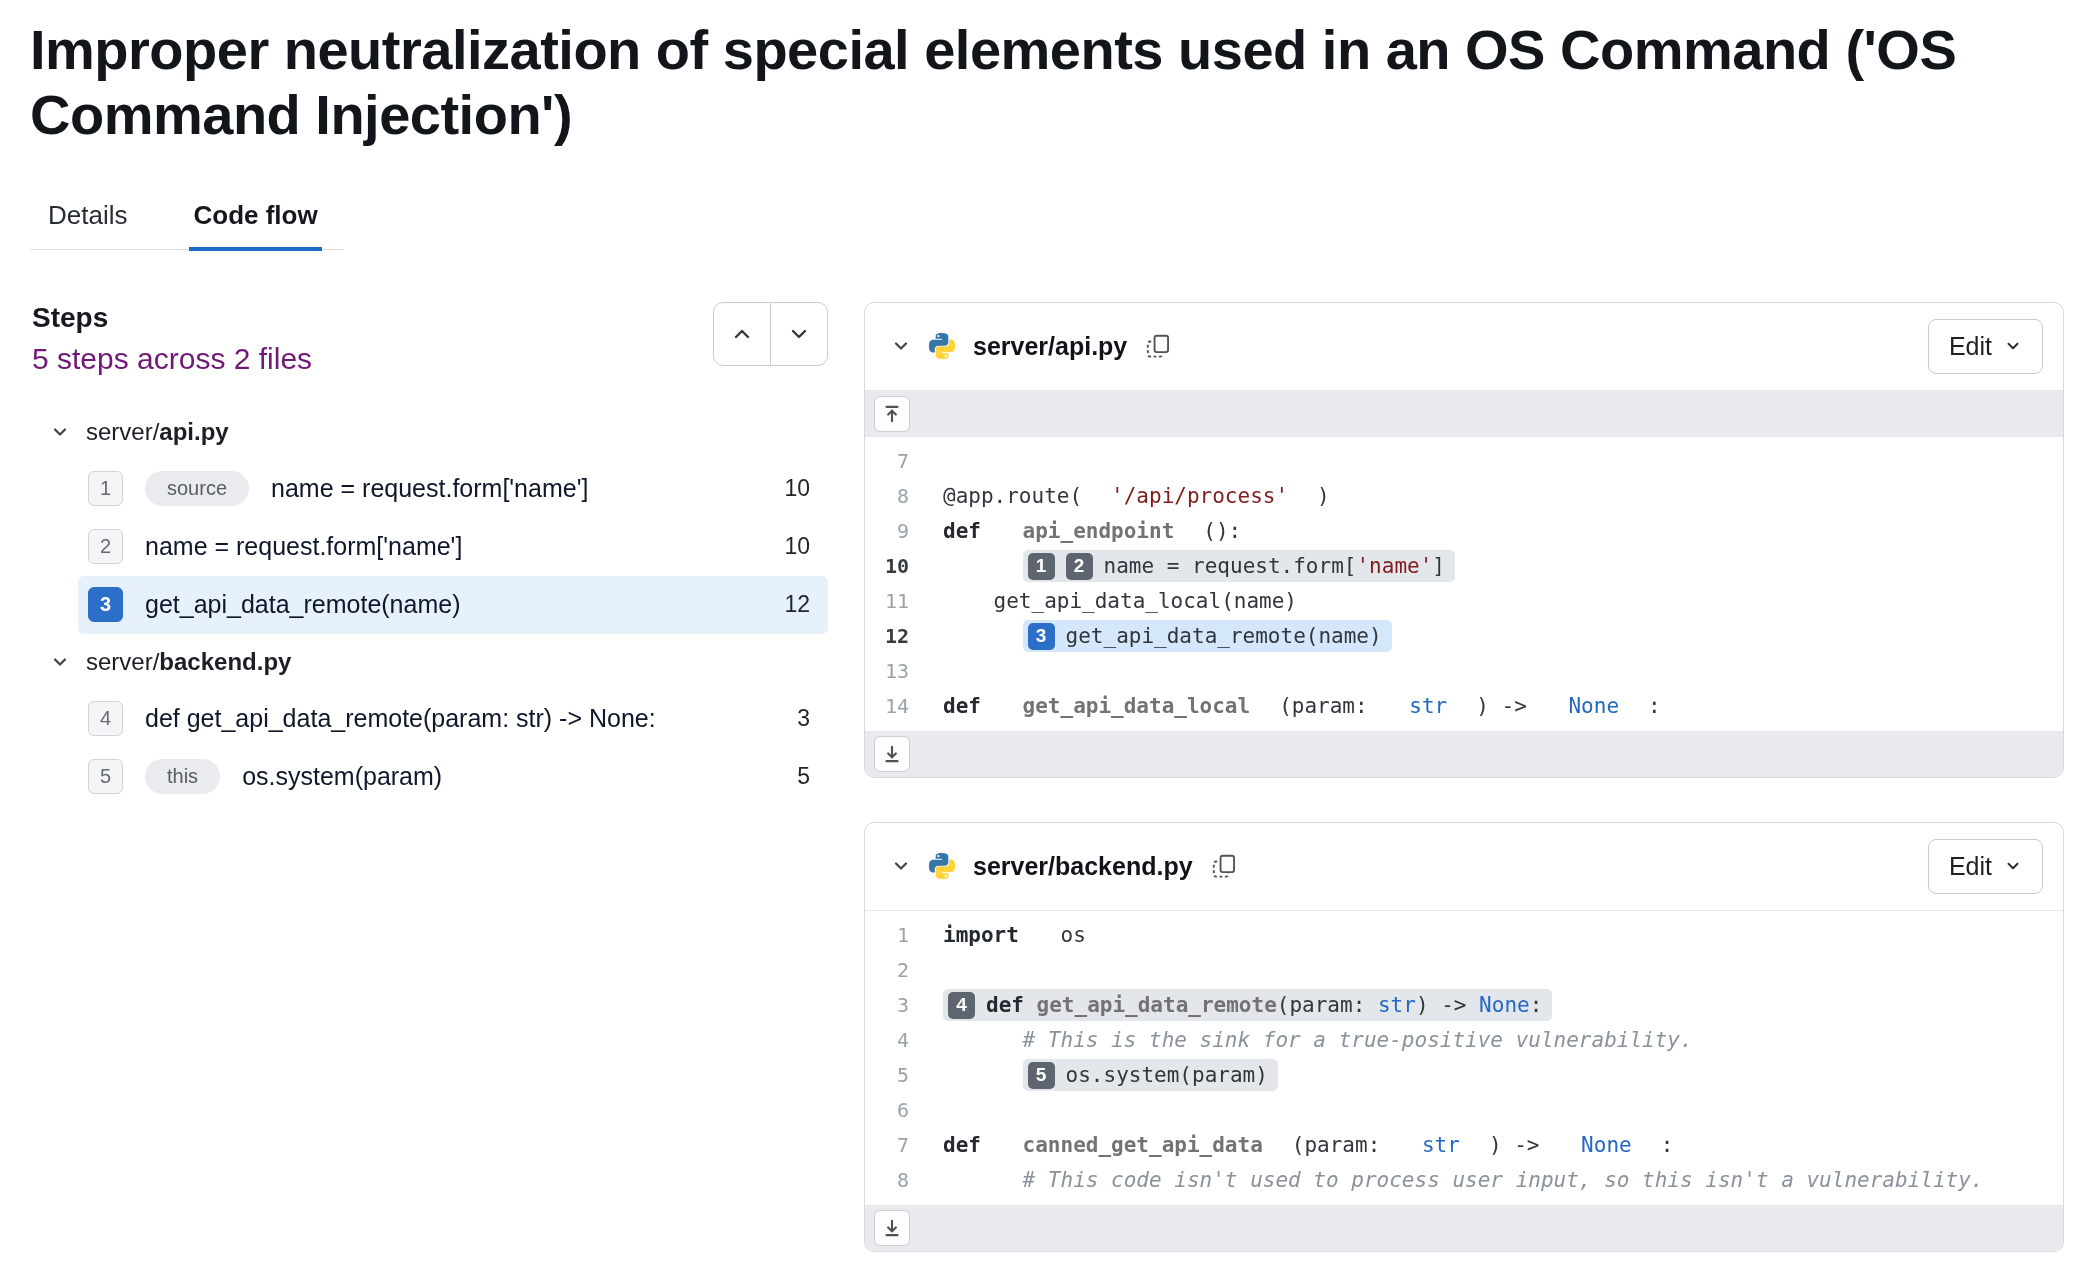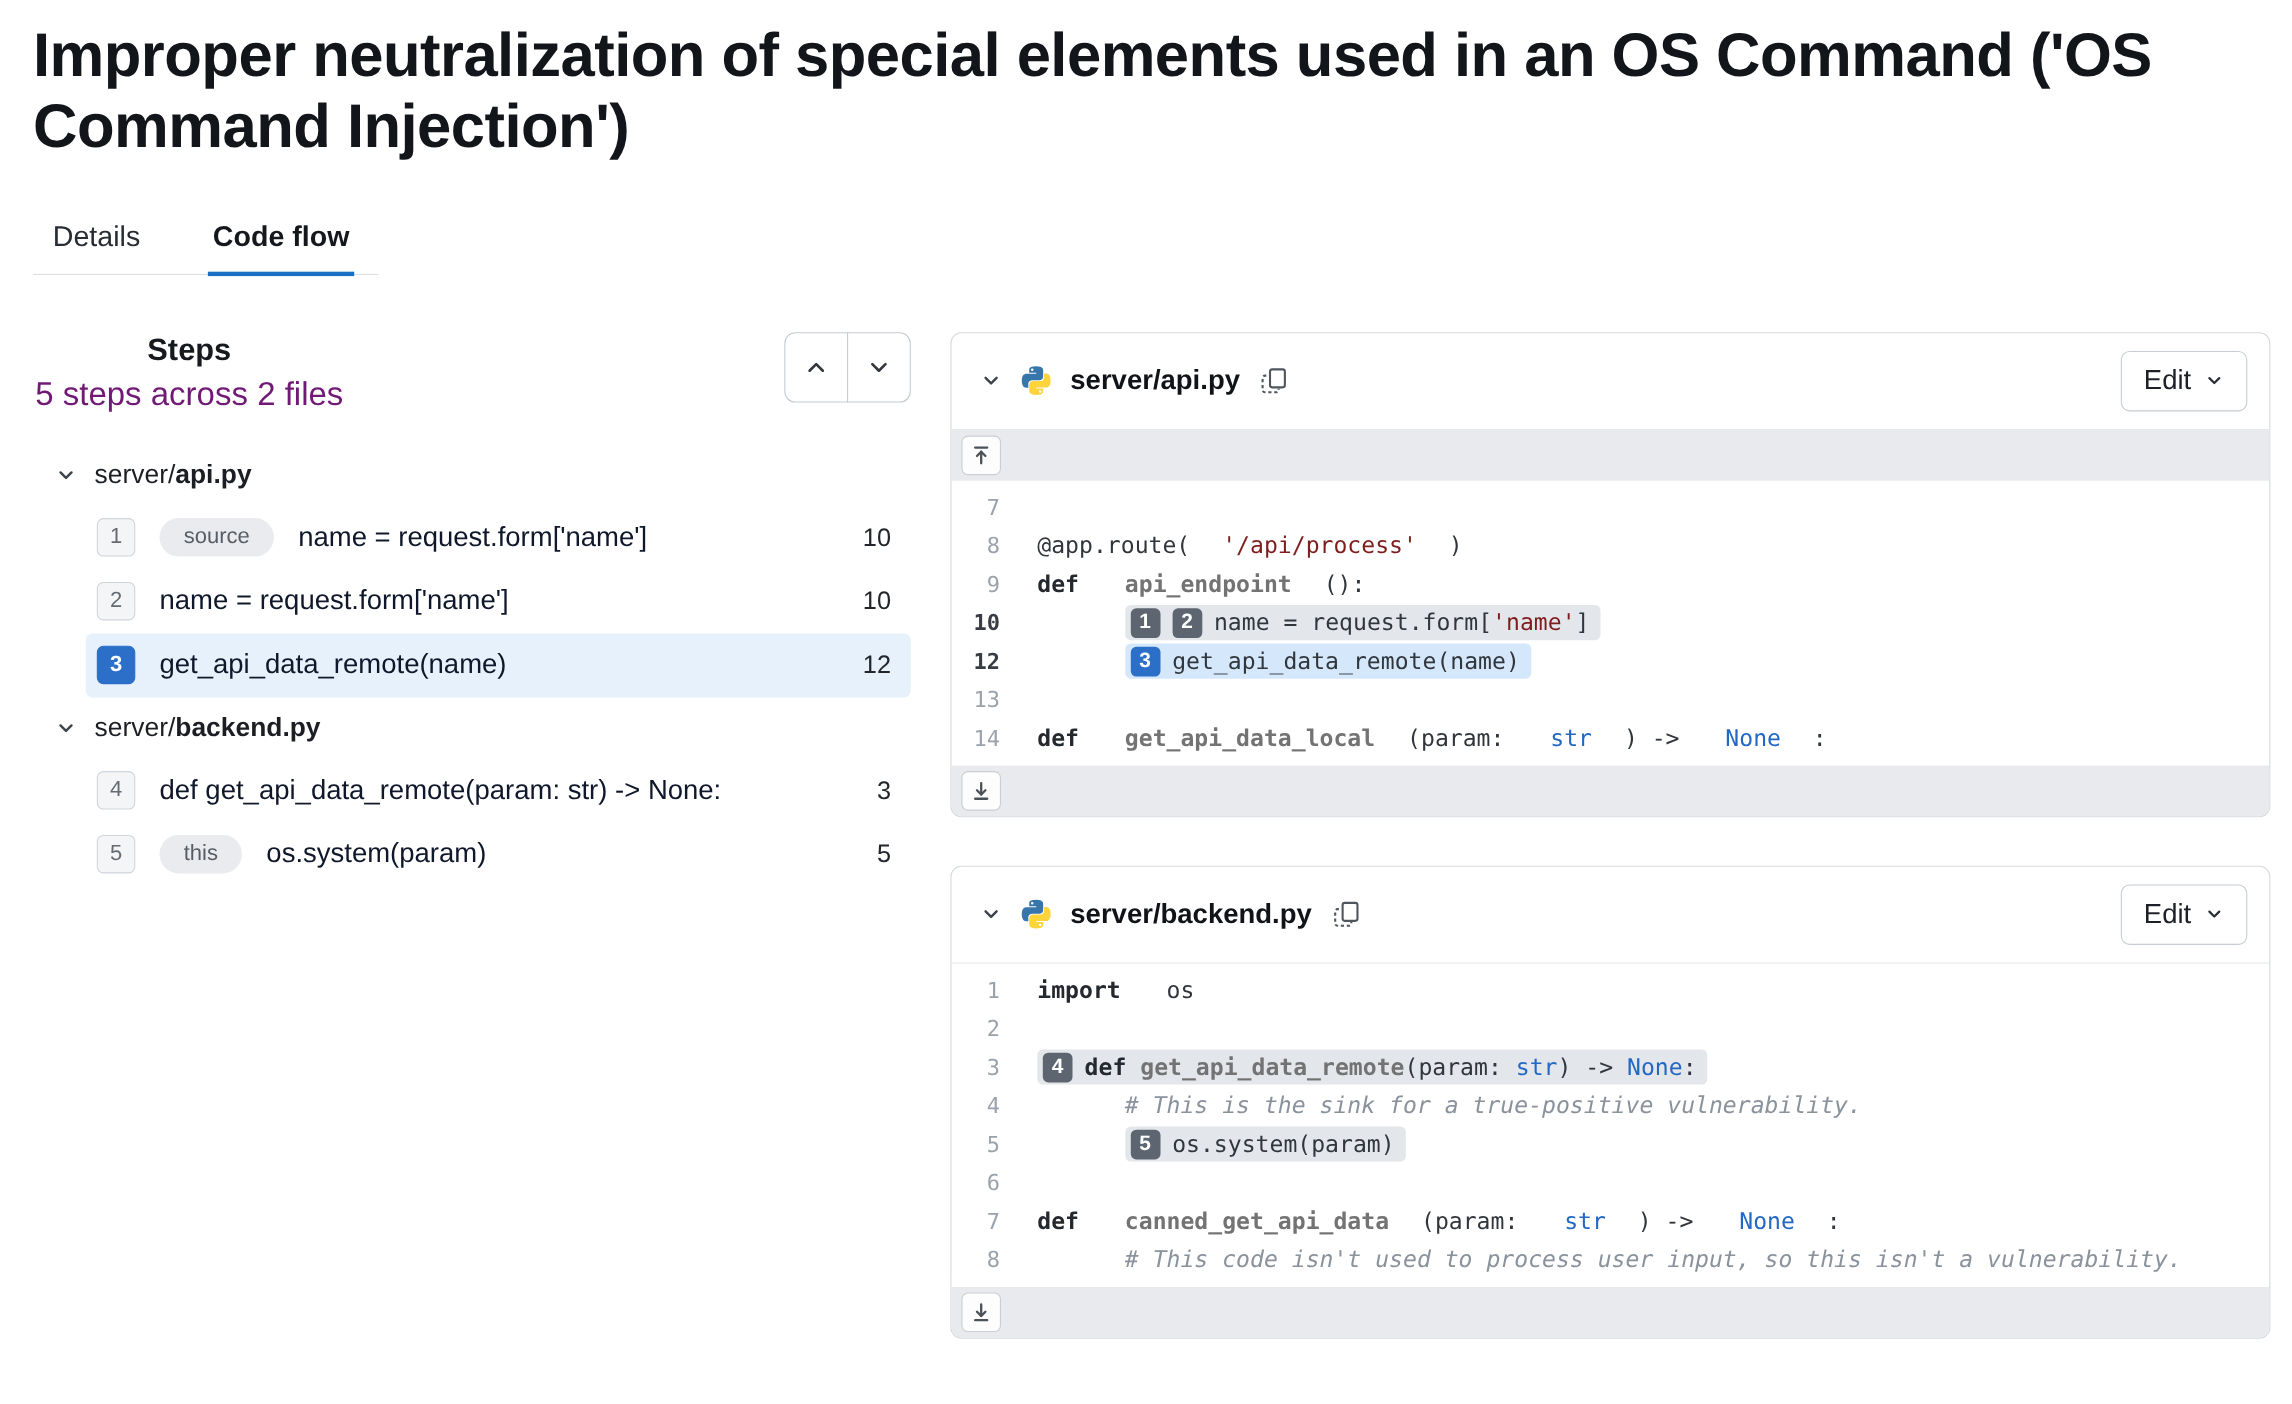--- a/index.html
+++ b/index.html
@@ -25,21 +25,21 @@
     background: none; border: none; cursor: pointer;
     padding: 6px 4px 16px; border-bottom: 4px solid transparent;
     margin-bottom: -2px;
   }
   .tab.active { font-weight: 700; color: #14171b; border-bottom-color: #1a6fc4; }
 
   .content { display: flex; gap: 36px; margin-top: 52px; }
   .left { width: 798px; flex: none; }
   .right { flex: 1; display: flex; flex-direction: column; gap: 44px; }
 
-  .steps-head { display: flex; justify-content: space-between; align-items: flex-start; padding-left: 2px; text-align: center; }
+  .steps-head { display: flex; justify-content: space-between; align-items: flex-start; padding-left: 2px; }
   .steps-title { font-size: 28px; font-weight: 700; color: #16191d; }
   .steps-sub { font-size: 30px; color: #701a75; margin-top: 8px; }
 
   .stepper { display: flex; }
   .step-btn {
     width: 58px; height: 64px; background: #fff; cursor: pointer;
     border: 1px solid #c6ccd2; display: flex; align-items: center; justify-content: center;
   }
   .step-btn:first-child { border-radius: 10px 0 0 10px; }
   .step-btn:last-child { border-radius: 0 10px 10px 0; margin-left: -1px; }
@@ -258,20 +258,24 @@
             </div>
             <div class="code-line">
               <span class="gutter">9</span>
               <span class="lc"><span class="tk-k">def </span><span class="tk-f">api_endpoint</span><span class="tk-p">():</span></span>
             </div>
             <div class="code-line">
               <span class="gutter b">10</span>
               <span class="lc"><span class="tk-p">    </span><span class="hl grey"><span class="marker grey">1</span><span class="marker grey">2</span><span class="tk-p">name = request.form[</span><span class="tk-s">'name'</span><span class="tk-p">]</span></span></span>
             </div>
             <div class="code-line">
+              <span class="gutter">11</span>
+              <span class="lc"><span class="tk-p">    get_api_data_local(name)</span></span>
+            </div>
+            <div class="code-line">
               <span class="gutter b">12</span>
               <span class="lc"><span class="tk-p">    </span><span class="hl blue"><span class="marker blue">3</span><span class="tk-p">get_api_data_remote(name)</span></span></span>
             </div>
             <div class="code-line">
               <span class="gutter">13</span>
               <span class="lc"></span>
             </div>
             <div class="code-line">
               <span class="gutter">14</span>
               <span class="lc"><span class="tk-k">def </span><span class="tk-f">get_api_data_local</span><span class="tk-p">(param: </span><span class="tk-t">str</span><span class="tk-p">) -&gt; </span><span class="tk-t">None</span><span class="tk-p">:</span></span>

